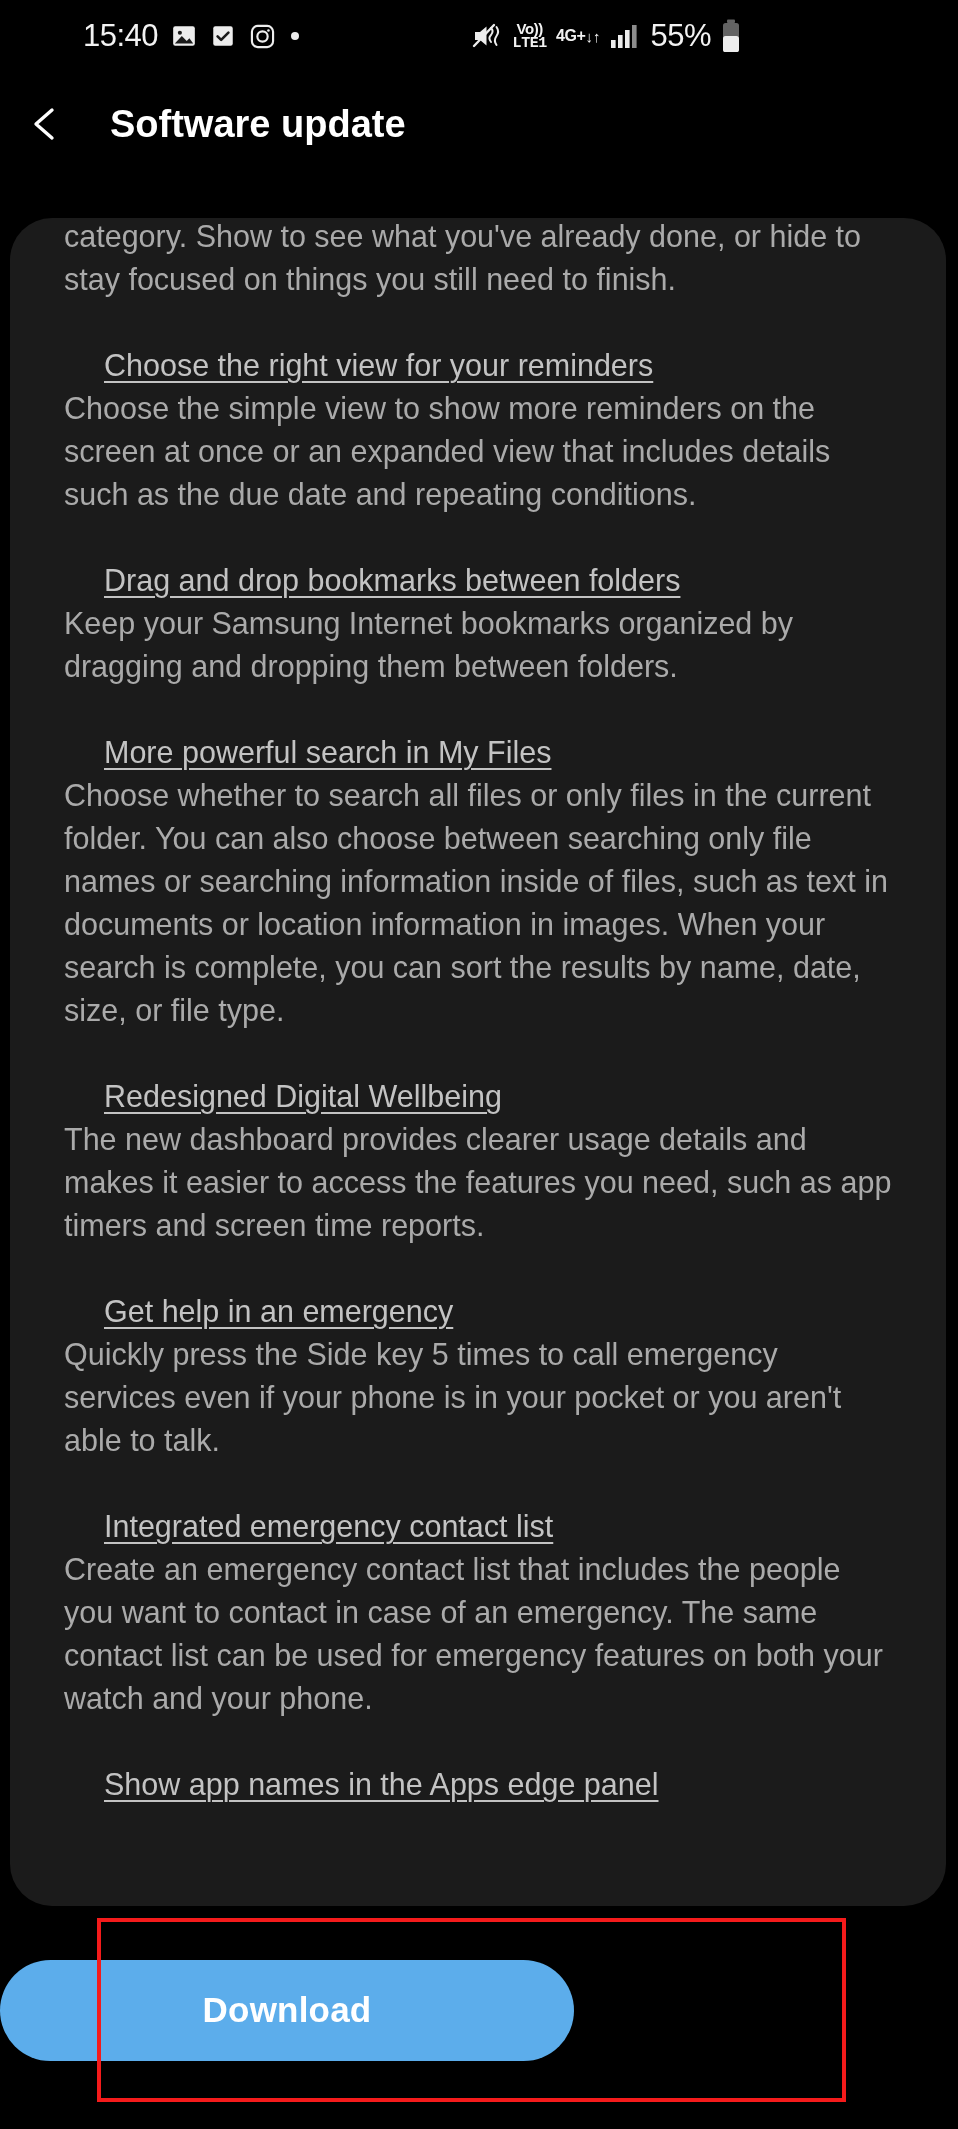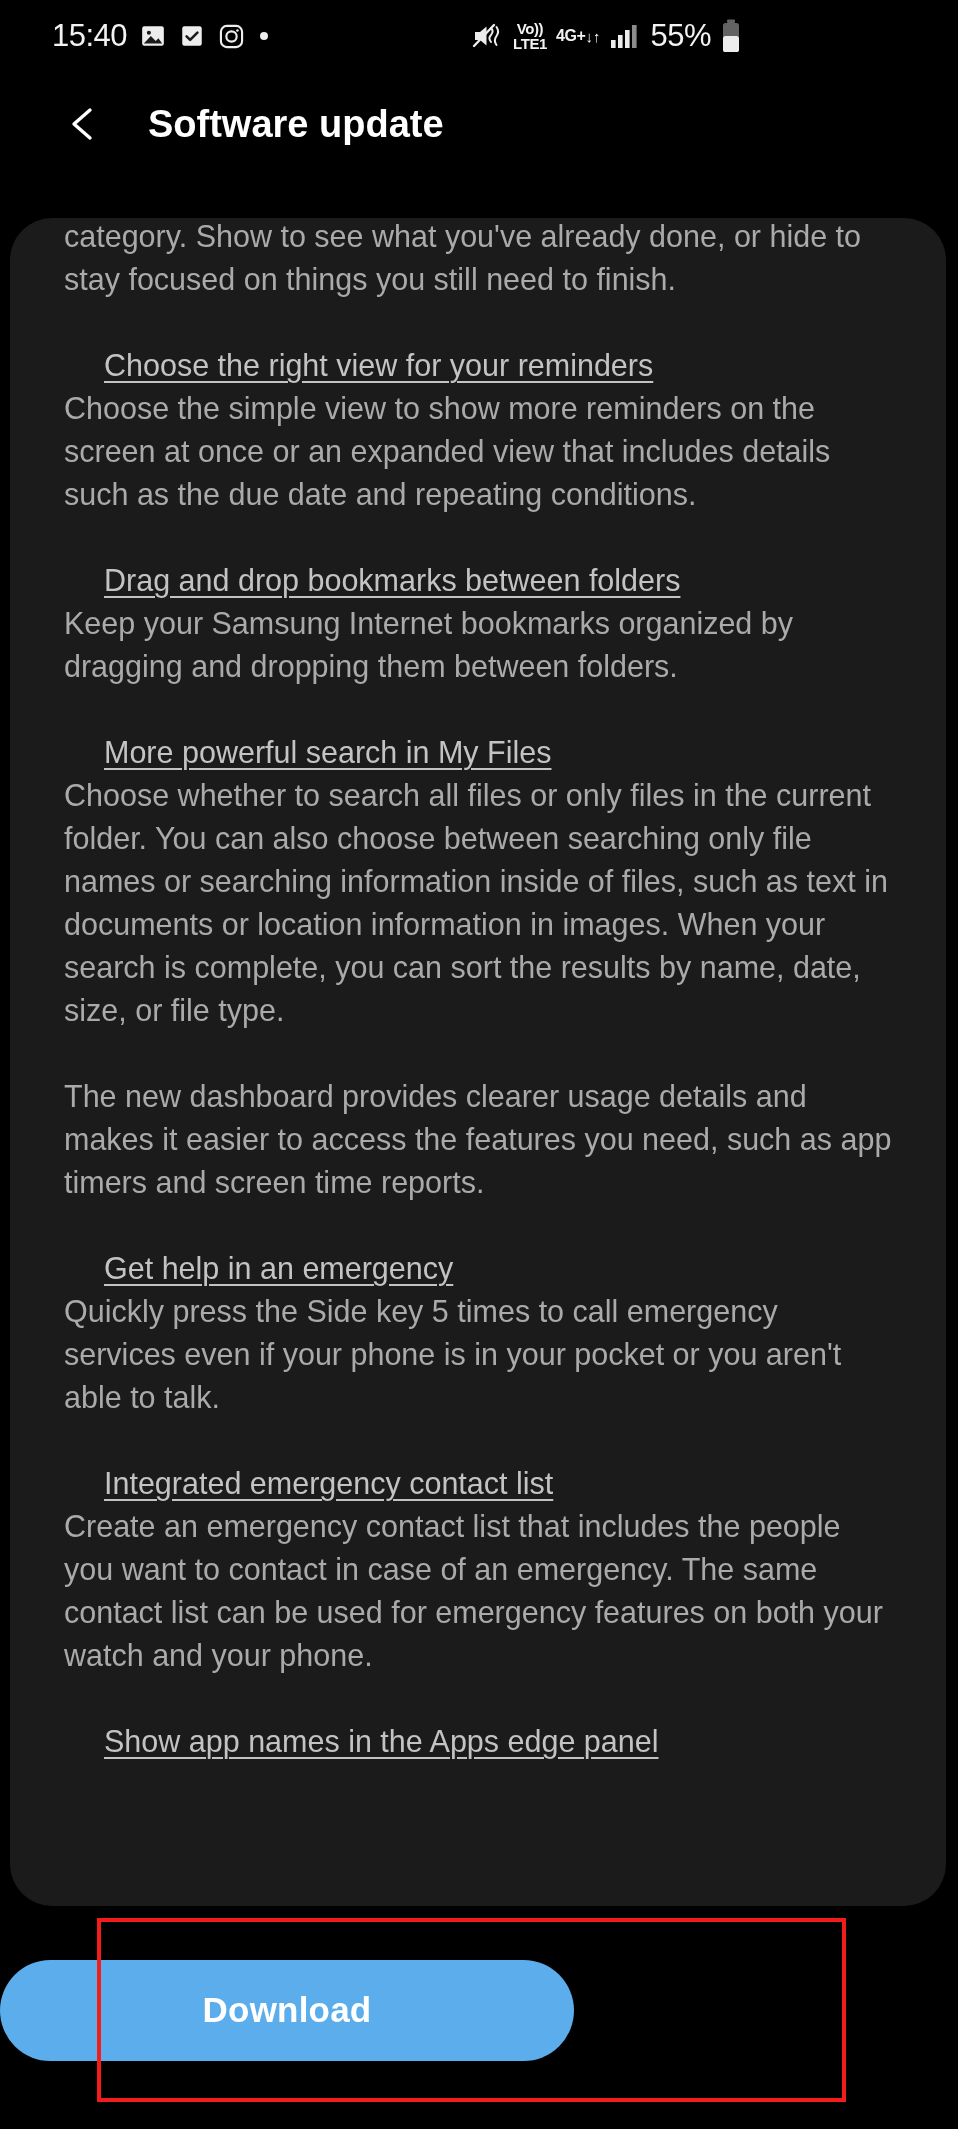--- a/index.html
+++ b/index.html
@@ -18,21 +18,21 @@
 
   
   .status-bar {
     position: absolute;
     top: 0; left: 0;
     width: 770px;
     height: 72px;
     display: flex;
     align-items: center;
     justify-content: space-between;
-    padding: 0 28px 0 52px;
+    padding: 0 28px 0 83px;
   }
   .status-left {
     display: flex;
     align-items: center;
     gap: 13px;
   }
   .status-clock {
     color: #f2f2f2;
     font-size: 31px;
     font-weight: 400;
@@ -46,21 +46,21 @@
     gap: 9px;
   }
   .volte-block {
     display: flex;
     flex-direction: column;
     align-items: center;
     line-height: 1;
     color: #f2f2f2;
   }
   .volte-top { font-size: 15px; font-weight: 700; letter-spacing: -0.4px; }
-  .volte-bot { font-size: 15px; font-weight: 700; letter-spacing: -0.4px; }
+  .volte-bot { font-size: 15px; font-weight: 700; letter-spacing: -0.4px; font-family: Liberation Mono, monospace; }
   .net-block {
     display: flex;
     align-items: center;
     line-height: 1;
     color: #f2f2f2;
   }
   .net-top { font-size: 16px; font-weight: 700; letter-spacing: -0.4px; }
   .net-bot { font-size: 15px; font-weight: 700; }
   .battery-pct {
     color: #f2f2f2;
@@ -71,21 +71,21 @@
   }
 
   
   .app-bar {
     position: absolute;
     top: 72px; left: 0;
     width: 958px;
     height: 104px;
     display: flex;
     align-items: center;
-    padding-left: 56px;
+    padding-left: 18px;
   }
   .back-btn {
     width: 56px; height: 56px;
     display: flex; align-items: center; justify-content: center;
     cursor: pointer;
   }
   .page-title {
     color: #ffffff;
     font-size: 38px;
     font-weight: 700;
@@ -272,20 +272,21 @@
     </div>
     <div class="gap"></div>
 
     <div class="section">
       <div class="sec-head">More powerful search in My Files</div>
       <div class="sec-body">Choose whether to search all files or only files in the current folder. You can also choose between searching only file names or searching information inside of files, such as text in documents or location information in images. When your search is complete, you can sort the results by name, date, size, or file type.</div>
     </div>
     <div class="gap"></div>
 
     <div class="section">
+      <div class="sec-head">Redesigned Digital Wellbeing</div>
       <div class="sec-body">The new dashboard provides clearer usage details and makes it easier to access the features you need, such as app timers and screen time reports.</div>
     </div>
     <div class="gap"></div>
 
     <div class="section">
       <div class="sec-head">Get help in an emergency</div>
       <div class="sec-body">Quickly press the Side key 5 times to call emergency services even if your phone is in your pocket or you aren't able to talk.</div>
     </div>
     <div class="gap"></div>
 

